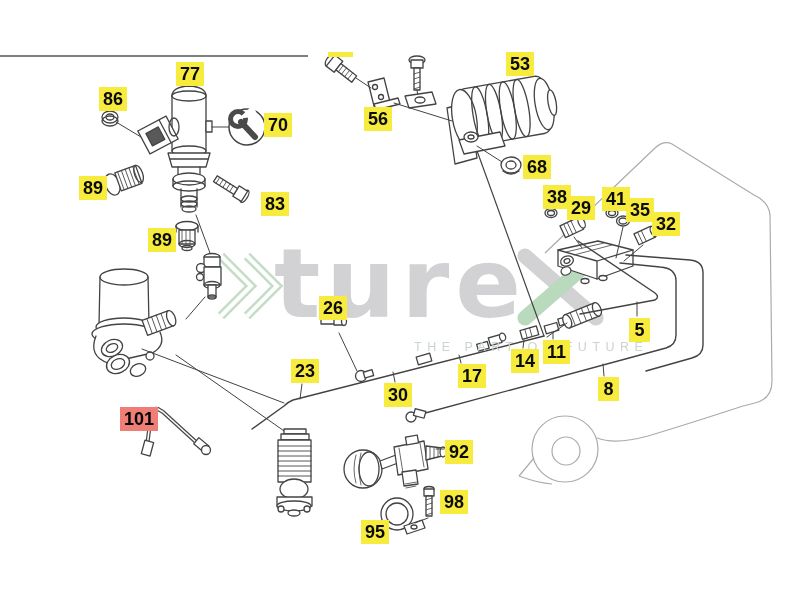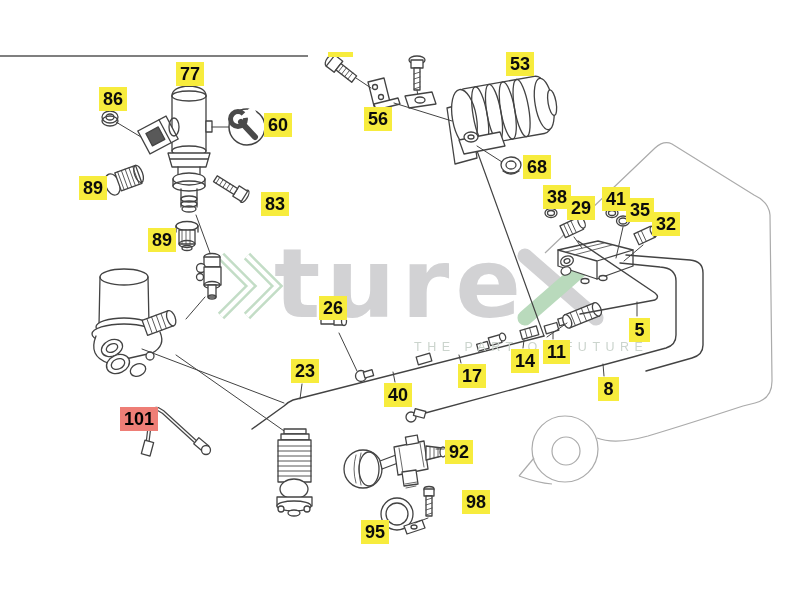--- a/index.html
+++ b/index.html
@@ -351,39 +351,39 @@
   </g>
 </svg>
 
 <div class="tagline">THE PART OF FUTURE</div>
 
 <div class="sliver"></div>
 
 <div id="labels-layer">
       <div class="plabel" style="left: 176px; top: 62px;">77</div>
       <div class="plabel" style="left: 99px; top: 87px;">86</div>
-      <div class="plabel" style="left: 264px; top: 113px;">60</div>
+      <div class="plabel" style="left: 264px; top: 113px;">70</div>
       <div class="plabel" style="left: 79px; top: 176px;">89</div>
       <div class="plabel" style="left: 261px; top: 192px;">83</div>
       <div class="plabel" style="left: 148px; top: 228px;">89</div>
       <div class="plabel" style="left: 364px; top: 107px; text-align: right;">56</div>
       <div class="plabel" style="left: 506px; top: 52px;">53</div>
       <div class="plabel" style="left: 523px; top: 155px;">68</div>
       <div class="plabel" style="left: 543px; top: 185px;">38</div>
       <div class="plabel" style="left: 567px; top: 196px;">29</div>
       <div class="plabel" style="left: 602px; top: 187px;">41</div>
       <div class="plabel" style="left: 626px; top: 198px;">35</div>
       <div class="plabel" style="left: 652px; top: 212px;">32</div>
       <div class="plabel" style="left: 319px; top: 296px;">26</div>
       <div class="plabel" style="left: 291px; top: 359px;">23</div>
-      <div class="plabel" style="left: 384px; top: 383px;">40</div>
+      <div class="plabel" style="left: 384px; top: 383px;">30</div>
       <div class="plabel" style="left: 450px; top: 364px; margin-left: 8px;">17</div>
       <div class="plabel" style="left: 511px; top: 349px; text-align: center;">14</div>
       <div class="plabel" style="left: 543px; top: 340px;">11</div>
       <div class="plabel" style="left: 629px; top: 318px;">5</div>
       <div class="plabel" style="left: 598px; top: 377px;">8</div>
       <div class="plabel" style="left: 445px; top: 440px;">92</div>
-      <div class="plabel" style="left: 462px; top: 490px;">98</div>
+      <div class="plabel" style="left: 440px; top: 490px;">98</div>
       <div class="plabel" style="left: 361px; top: 520px;">95</div>
       <div class="plabel hl" style="left: 120px; top: 407px;">101</div>
     </div>
 
 </div>
 
 </body></html>

